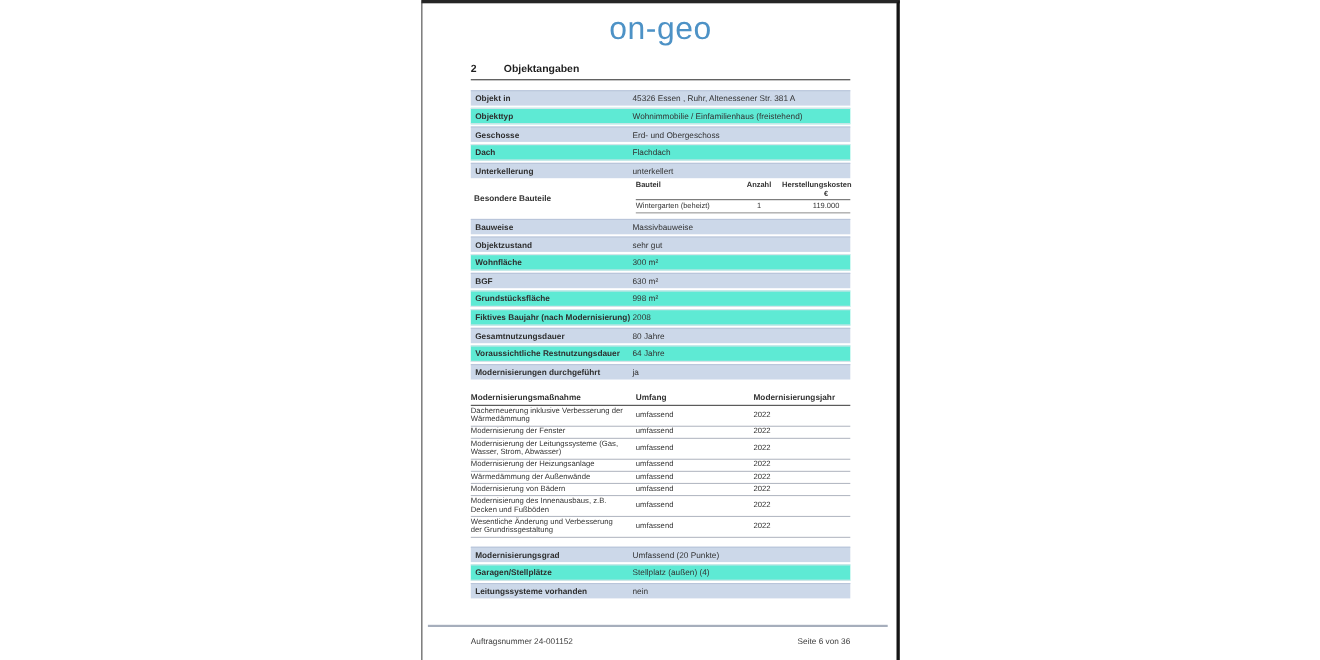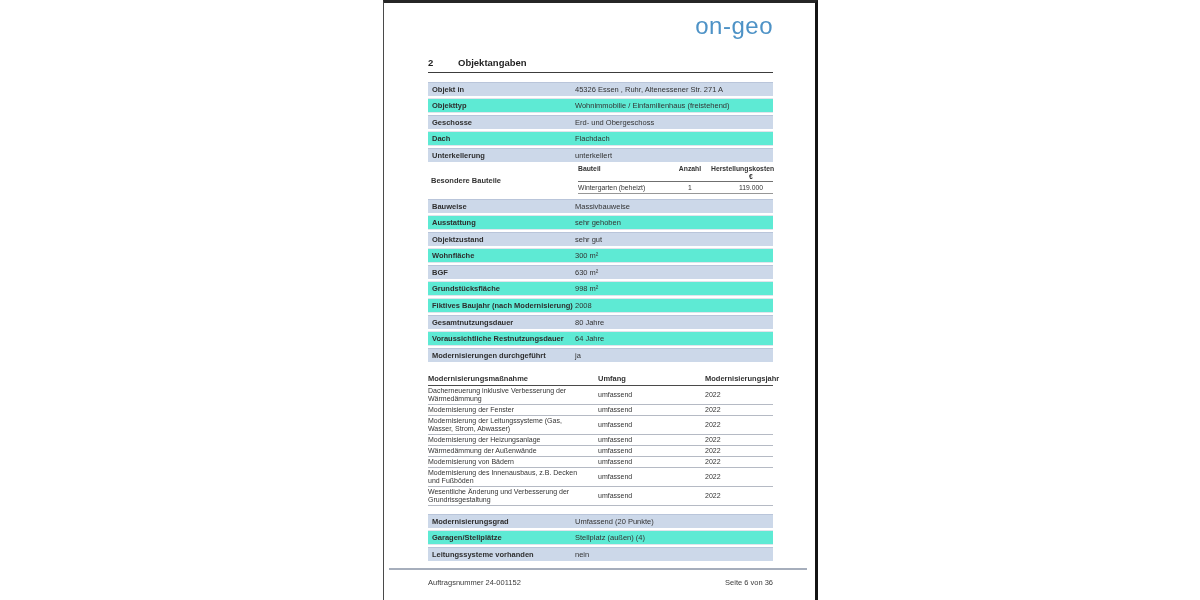--- a/index.html
+++ b/index.html
@@ -9,22 +9,22 @@
   .page {
     position:absolute; left:383px; top:0; width:435px; height:600px;
     background:#fff;
     border-left:1px solid #4a4a4a;
     border-right:3px solid #141414;
     border-top:3px solid #262626;
   }
   .content { position:absolute; left:44px; top:0; width:345px; }
 
   .logo {
-    margin-top:8px; text-align:right;
-    font-size:24px; line-height:30px; letter-spacing:0.5px;
+    margin-top:8px; text-align:center;
+    font-size:29px; line-height:30px; letter-spacing:0.5px;
     color:#4d92c6; font-weight:400;
   }
 
   .section-head {
     margin-top:16px; padding-bottom:4px;
     border-bottom:1.5px solid #3c3c3c;
     font-size:9.5px; font-weight:bold; color:#1f1f1f;
     display:flex;
   }
   .section-head .num { width:30px; }
@@ -54,21 +54,21 @@
   .mt-block { margin-top:12px; }
   .mt-head {
     display:flex; font-size:7.5px; font-weight:bold;
     border-bottom:1.5px solid #4a4a4a; padding-bottom:2px;
   }
   .mt-row {
     display:flex; align-items:center; font-size:7px; line-height:8px;
     border-bottom:1px solid #b5bac4; padding:1px 0;
     min-height:10px;
   }
-  .mt-c1 { width:170px; padding-right:10px; flex-shrink:0; }
+  .mt-c1 { width:150px; padding-right:10px; flex-shrink:0; }
   .mt-c2 { width:107px; flex-shrink:0; }
   .mt-c3 { flex:1; }
 
   .kv-bottom { margin-top:8px; }
 
   .footer-line { position:absolute; left:5px; right:8px; top:565px; height:2px; background:#a6aebc; }
   .footer-text {
     position:absolute; top:575px; left:44px; width:345px;
     display:flex; justify-content:space-between;
     font-size:7.5px; color:#3c3c3c;
@@ -83,21 +83,21 @@
     <div class="logo">on-geo</div>
 
     <div class="section-head">
       <span class="num">2</span>
       <span>Objektangaben</span>
     </div>
 
     <div class="kv-block">
       <div class="kv-row shade">
         <div class="kv-label">Objekt in</div>
-        <div class="kv-value">45326 Essen , Ruhr, Altenessener Str. 271 A</div>
+        <div class="kv-value">45326 Essen , Ruhr, Altenessener Str. 381 A</div>
       </div>
       <div class="kv-row plain">
         <div class="kv-label">Objekttyp</div>
         <div class="kv-value">Wohnimmobilie / Einfamilienhaus (freistehend)</div>
       </div>
       <div class="kv-row shade">
         <div class="kv-label">Geschosse</div>
         <div class="kv-value">Erd- und Obergeschoss</div>
       </div>
       <div class="kv-row plain">
@@ -127,24 +127,20 @@
           <span class="bb-c3">119.000</span>
         </div>
       </div>
     </div>
 
     <div class="kv-block" style="margin-top:0;">
       <div class="kv-row shade">
         <div class="kv-label">Bauweise</div>
         <div class="kv-value">Massivbauweise</div>
       </div>
-      <div class="kv-row plain">
-        <div class="kv-label">Ausstattung</div>
-        <div class="kv-value">sehr gehoben</div>
-      </div>
       <div class="kv-row shade">
         <div class="kv-label">Objektzustand</div>
         <div class="kv-value">sehr gut</div>
       </div>
       <div class="kv-row plain">
         <div class="kv-label">Wohnfläche</div>
         <div class="kv-value">300 m²</div>
       </div>
       <div class="kv-row shade">
         <div class="kv-label">BGF</div>

